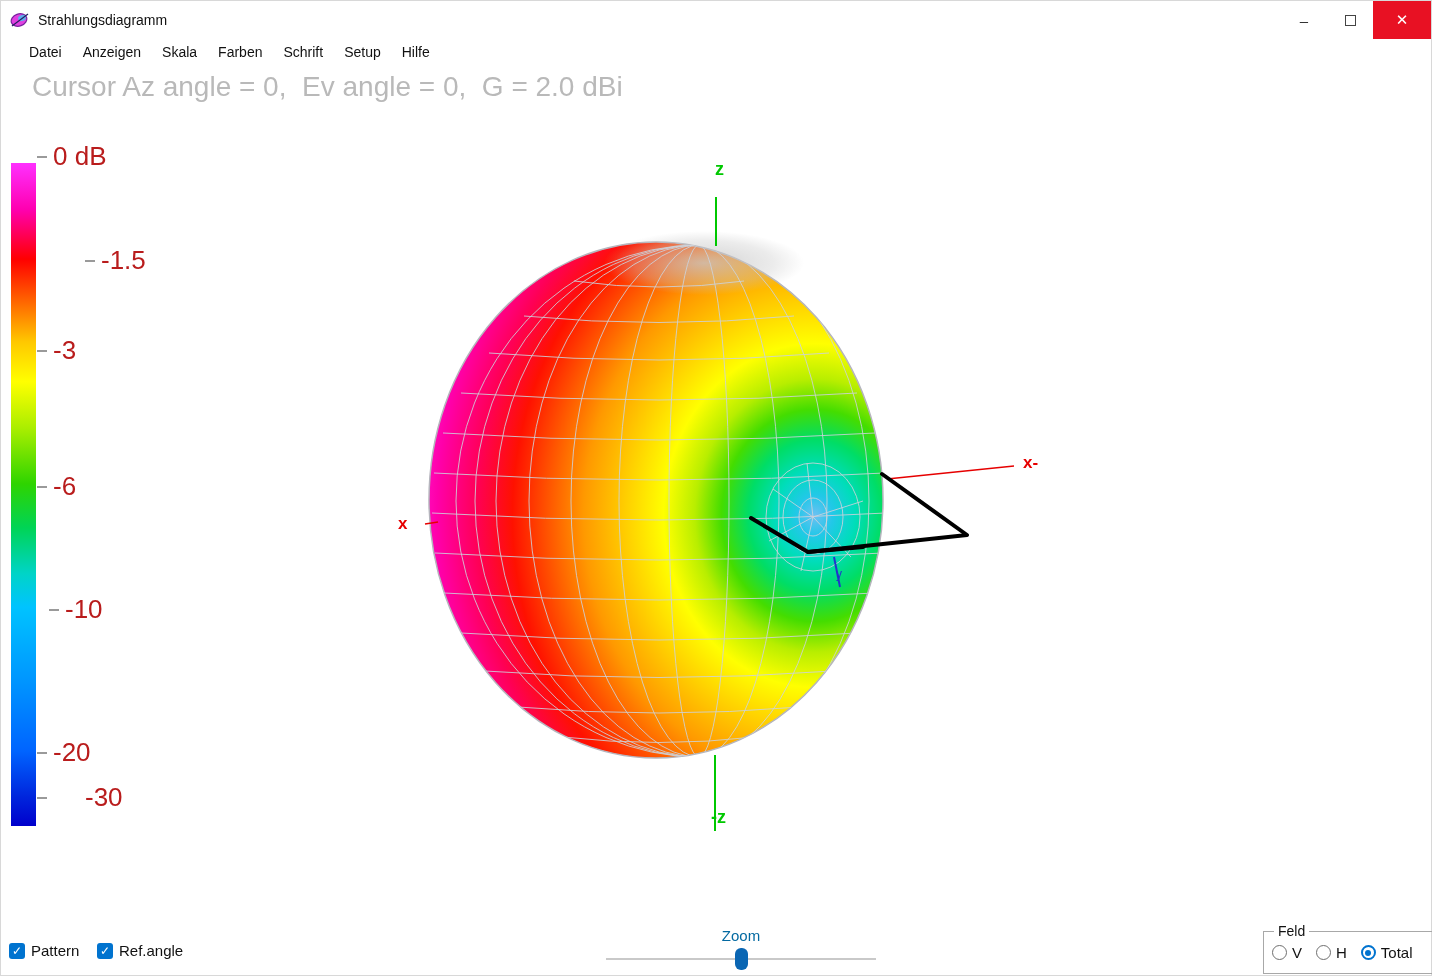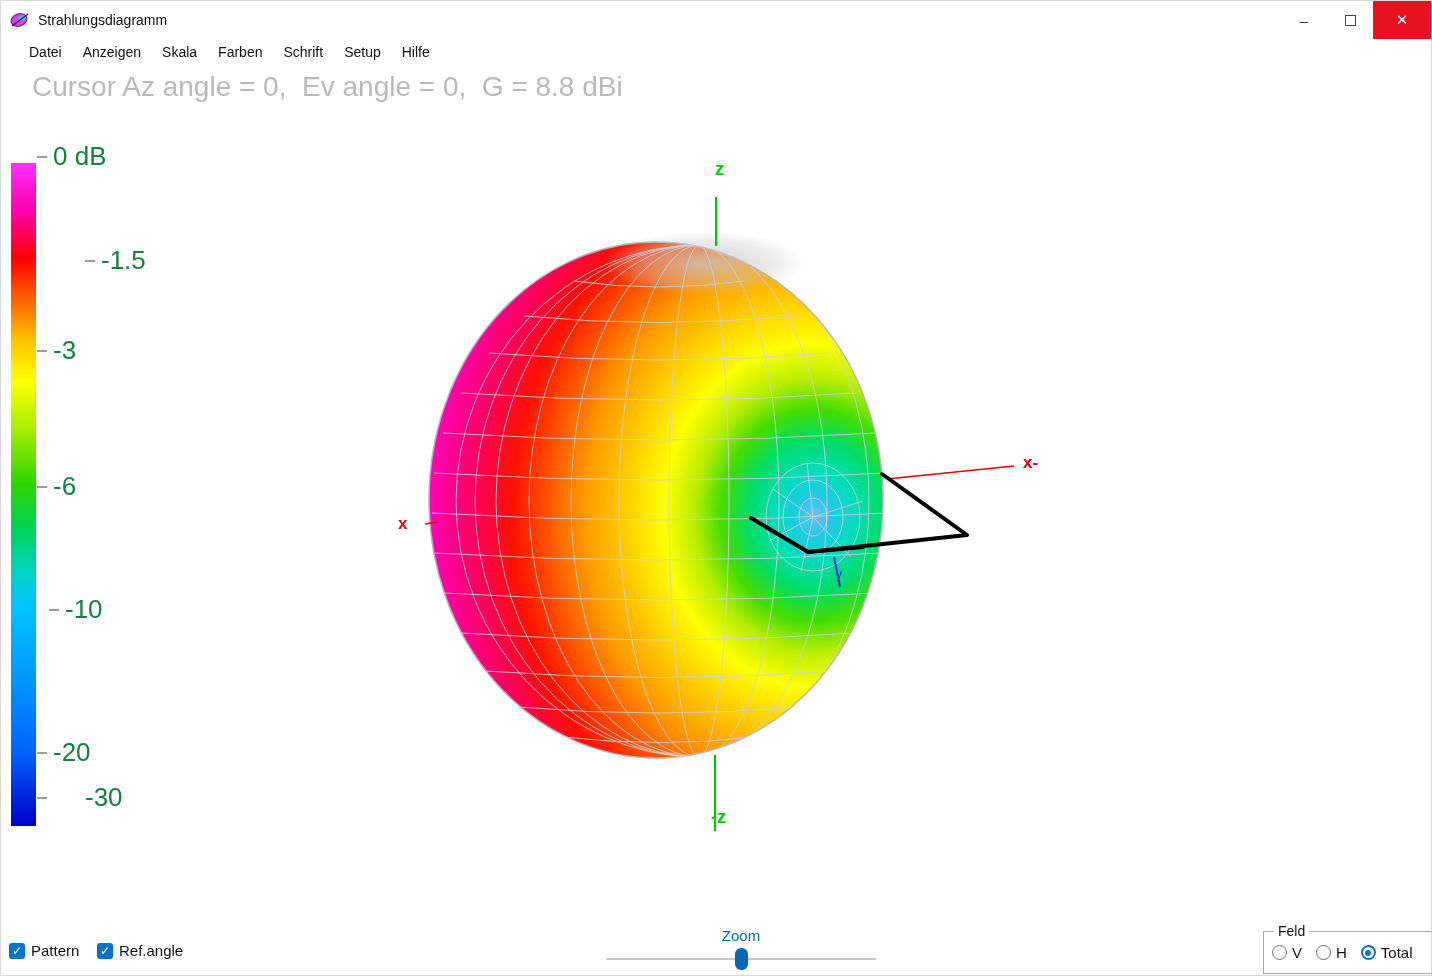--- a/index.html
+++ b/index.html
@@ -27,21 +27,21 @@
   .status { position:absolute; left:31px; top:70px; font-size:28px; color:#b9b9b9; white-space:pre; }
 
   
   .colorbar { position:absolute; left:10px; top:162px; width:25px; height:663px;
     background:linear-gradient(to bottom,
       #ff30ff 0%, #ff00b0 7%, #ff0000 14.5%, #ff7700 22%, #ffc800 27%,
       #ffff00 33%, #aaee00 40%, #2ed400 48.4%, #00d455 55%, #00d4c8 62%,
       #00c3ff 67%, #0096ff 78%, #0064ff 88.7%, #0026dd 95.5%, #0000cc 100%); }
   .cb-tick { position:absolute; display:flex; align-items:center; }
   .cb-dash { width:10px; height:2px; background:#9a9a9a; margin-right:6px; }
-  .cb-label { font-size:26px; color:#15803d; }
+  .cb-label { font-size:26px; color:#b91c1c; }
 
   
   .plot { position:absolute; left:0; top:64px; width:1432px; height:860px; }
   .plot svg { position:absolute; left:0; top:-64px; }
   .axis-label { position:absolute; font-weight:bold; }
   .lbl-z   { left:714px; top:158px; color:#00c800; font-size:18px; }
   .lbl-negz{ left:710px; top:806px; color:#00c800; font-size:18px; }
   .lbl-x   { left:397px; top:513px; color:#e60000; font-size:17px; }
   .lbl-xneg{ left:1022px; top:452px; color:#e60000; font-size:17px; }
   .lbl-y   { left:835px; top:566px; color:#2233cc; font-size:12px; font-weight:normal; }
@@ -95,21 +95,21 @@
   <div class="menubar">
     <span class="menu-item">Datei</span>
     <span class="menu-item">Anzeigen</span>
     <span class="menu-item">Skala</span>
     <span class="menu-item">Farben</span>
     <span class="menu-item">Schrift</span>
     <span class="menu-item">Setup</span>
     <span class="menu-item">Hilfe</span>
   </div>
 
-  <div class="status">Cursor Az angle = 0,  Ev angle = 0,  G = 8.8 dBi</div>
+  <div class="status">Cursor Az angle = 0,  Ev angle = 0,  G = 2.0 dBi</div>
 
   <div class="colorbar"></div>
   <div class="cb-tick" style="left:36px; top:140px;">
     <span class="cb-dash"></span>
     <span class="cb-label">0 dB</span>
   </div>
   <div class="cb-tick" style="left:36px; top:244px;padding-left:48px;">
     <span class="cb-dash"></span>
     <span class="cb-label">-1.5</span>
   </div>

